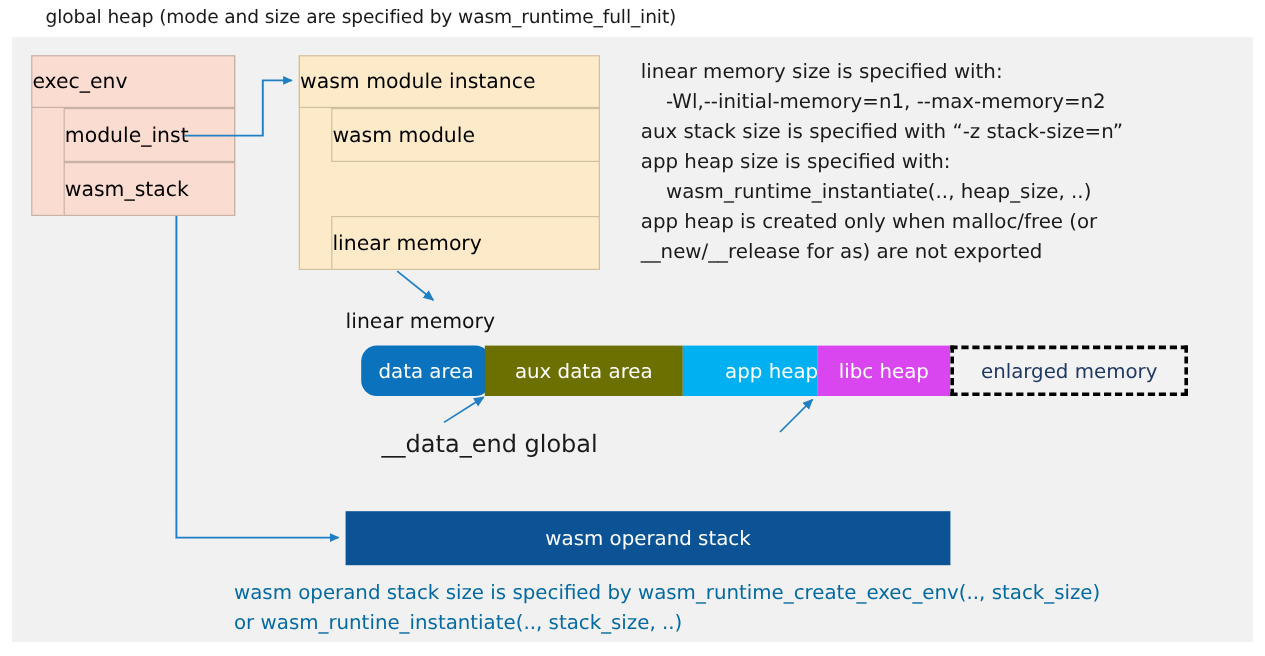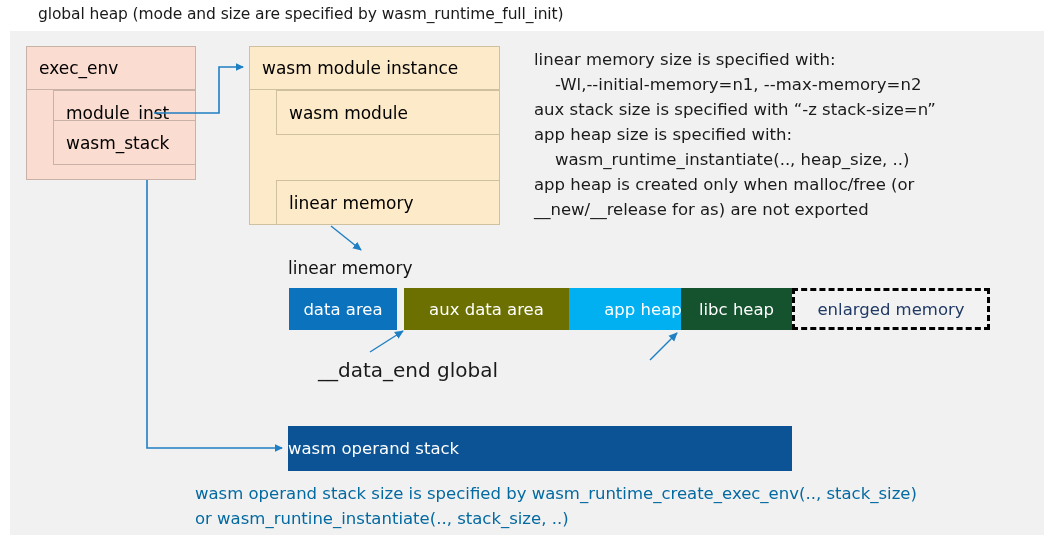--- a/index.html
+++ b/index.html
@@ -54,21 +54,20 @@
   }
   .pink {
     background: #fbdcd0;
     border: 1px solid #c8b2a8;
   }
   .orange {
     background: #fdeac9;
     border: 1px solid #cfc0a0;
   }
   .box .lbl {
-    padding-left: 12px;
     white-space: nowrap;
   }
 
   
   .notes {
     position: absolute;
     left: 534px;
     top: 47px;
     width: 510px;
     font-size: 16.5px;
@@ -121,20 +120,21 @@
   
   .opstack {
     position: absolute;
     left: 288px;
     top: 426px;
     width: 504px;
     height: 45px;
     background: #0b5394;
     display: flex;
     align-items: center;
+    justify-content: center;
     color: #ffffff;
     font-size: 16.5px;
     white-space: nowrap;
   }
   .bottomnote {
     position: absolute;
     left: 195px;
     top: 481px;
     font-size: 16.5px;
     line-height: 25px;
@@ -159,21 +159,21 @@
 
   <div class="panel"></div>
 
   <div class="box pink" style="left:26px; top:46px; width:170px; height:134px;"></div>
   <div class="box pink" style="left:26px; top:46px; width:170px; height:44px;">
     <span class="lbl">exec_env</span>
   </div>
   <div class="box pink" style="left:53px; top:90px; width:143px; height:45px;">
     <span class="lbl">module_inst</span>
   </div>
-  <div class="box pink" style="left:53px; top:120px; width:143px; height:45px;">
+  <div class="box pink" style="left:53px; top:135px; width:143px; height:45px;">
     <span class="lbl">wasm_stack</span>
   </div>
 
   <div class="box orange" style="left:249px; top:46px; width:251px; height:179px;"></div>
   <div class="box orange" style="left:276px; top:90px; width:224px; height:45px;">
     <span class="lbl">wasm module</span>
   </div>
   <div class="box orange" style="left:249px; top:46px; width:251px; height:44px;">
     <span class="lbl">wasm module instance</span>
   </div>
@@ -185,30 +185,30 @@
     -Wl,--initial-memory=n1, --max-memory=n2
 aux stack size is specified with “-z stack-size=n”
 app heap size is specified with:
     wasm_runtime_instantiate(.., heap_size, ..)
 app heap is created only when malloc/free (or
 __new/__release for as) are not exported</div>
 
   <div class="lm-title">linear memory</div>
 
   <div class="membar">
-    <div class="seg" style="left:0px; width:108px; background:#0b72bd;">
+    <div class="seg" style="left:12px; width:108px; background:#0b72bd;border-radius:13px;">
       <span>data area</span>
     </div>
     <div class="seg" style="left:115px; width:165px; background:#6b7000;">
       <span>aux data area</span>
     </div>
     <div class="seg" style="left:280px; width:112px; background:#00b0f0;padding-left:36px;">
       <span>app heap</span>
     </div>
-    <div class="seg" style="left:392px; width:111px; background:#14532d;">
+    <div class="seg" style="left:392px; width:111px; background:#d946ef;">
       <span>libc heap</span>
     </div>
     <div class="seg dashed" style="left:503px; width:198px;">
       <span>enlarged memory</span>
     </div>
   </div>
 
   <div class="ann" style="left:318px; top:358px;">__data_end global</div>
 
   <div class="opstack">

